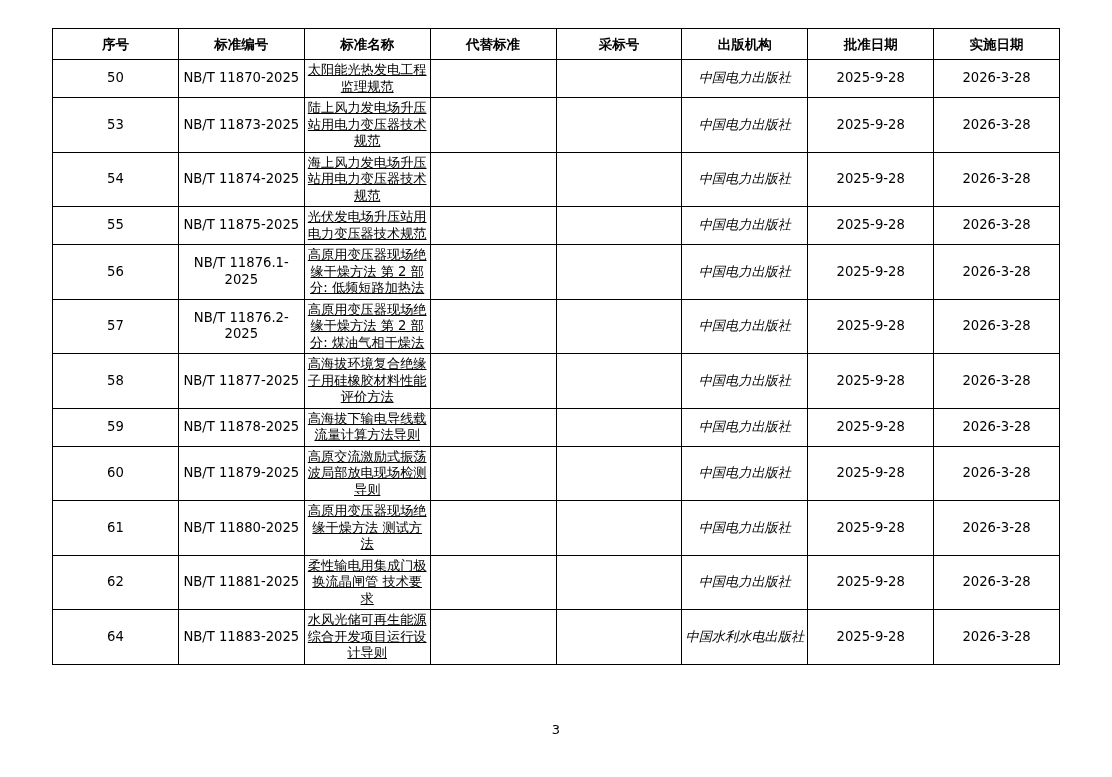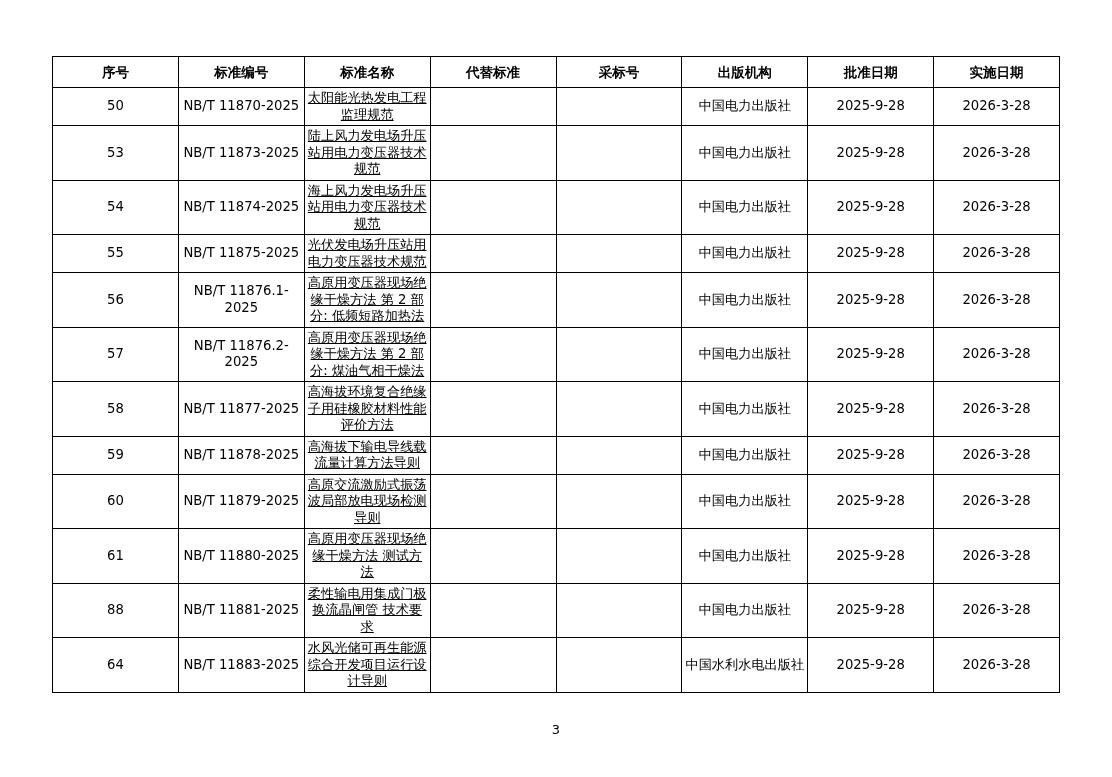--- a/index.html
+++ b/index.html
@@ -12,21 +12,21 @@
     height: 777px;
     font-family: "DejaVu Sans", "Liberation Sans", sans-serif;
     color: #000000;
     position: relative;
   }
   .page {
     position: relative;
     width: 1112px;
     height: 777px;
     box-sizing: border-box;
-    padding: 56px 52px 0 52px;
+    padding: 28px 52px 0 52px;
   }
   table.std-table {
     border-collapse: collapse;
     width: 1008px;
     table-layout: fixed;
     margin: 0 auto;
   }
   table.std-table th,
   table.std-table td {
     border: 1px solid #000000;
@@ -45,21 +45,21 @@
   }
   td.c-seq { width: 44px; }
   td.c-code { width: 142px; }
   td.c-name {
     width: 330px;
     text-align: center;
     text-decoration: underline;
   }
   td.c-replace { width: 128px; }
   td.c-adopt { width: 100px; }
-  td.c-pub { width: 136px; }
+  td.c-pub { width: 136px; font-style: italic; }
   td.c-approve { width: 85px; }
   td.c-impl { width: 85px; }
   tr.row-1 td { height: 21px; }
   tr.row-2 td { height: 44px; }
   .page-number {
     position: absolute;
     bottom: 40px;
     left: 0;
     width: 100%;
     text-align: center;
@@ -178,21 +178,21 @@
           <td class="c-seq">61</td>
           <td class="c-code">NB/T 11880-2025</td>
           <td class="c-name">高原用变压器现场绝缘干燥方法 测试方法</td>
           <td class="c-replace"></td>
           <td class="c-adopt"></td>
           <td class="c-pub">中国电力出版社</td>
           <td class="c-approve">2025-9-28</td>
           <td class="c-impl">2026-3-28</td>
         </tr>
         <tr class="row-1">
-          <td class="c-seq">88</td>
+          <td class="c-seq">62</td>
           <td class="c-code">NB/T 11881-2025</td>
           <td class="c-name">柔性输电用集成门极换流晶闸管 技术要求</td>
           <td class="c-replace"></td>
           <td class="c-adopt"></td>
           <td class="c-pub">中国电力出版社</td>
           <td class="c-approve">2025-9-28</td>
           <td class="c-impl">2026-3-28</td>
         </tr>
         <tr class="row-1">
           <td class="c-seq">64</td>

